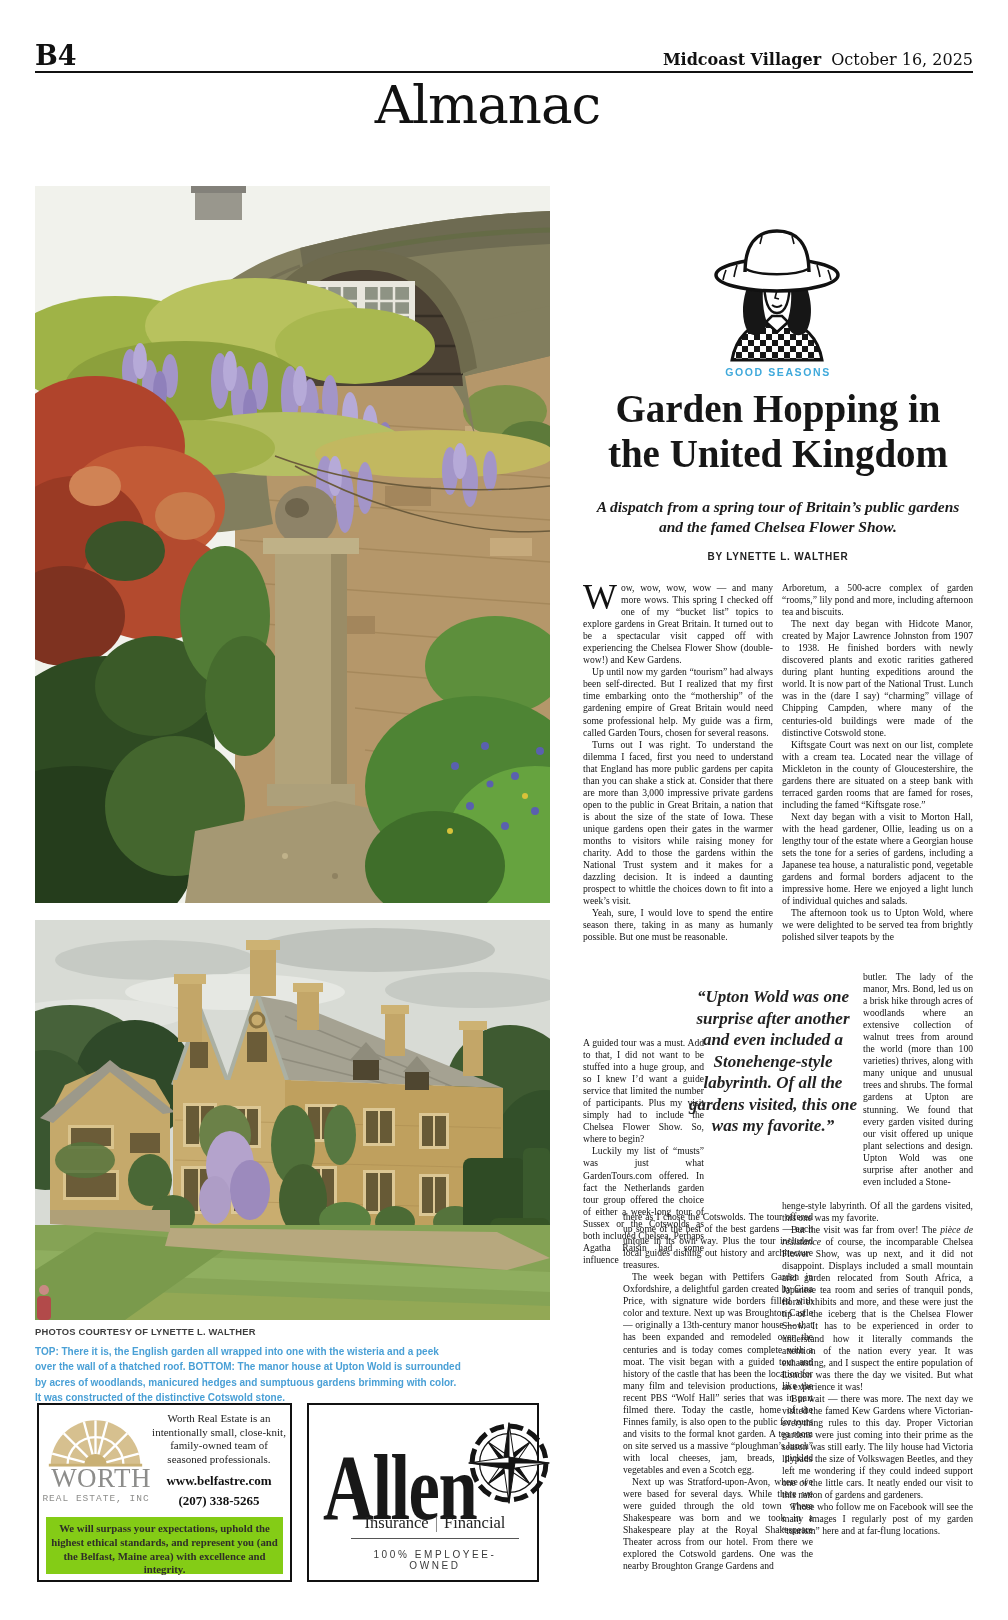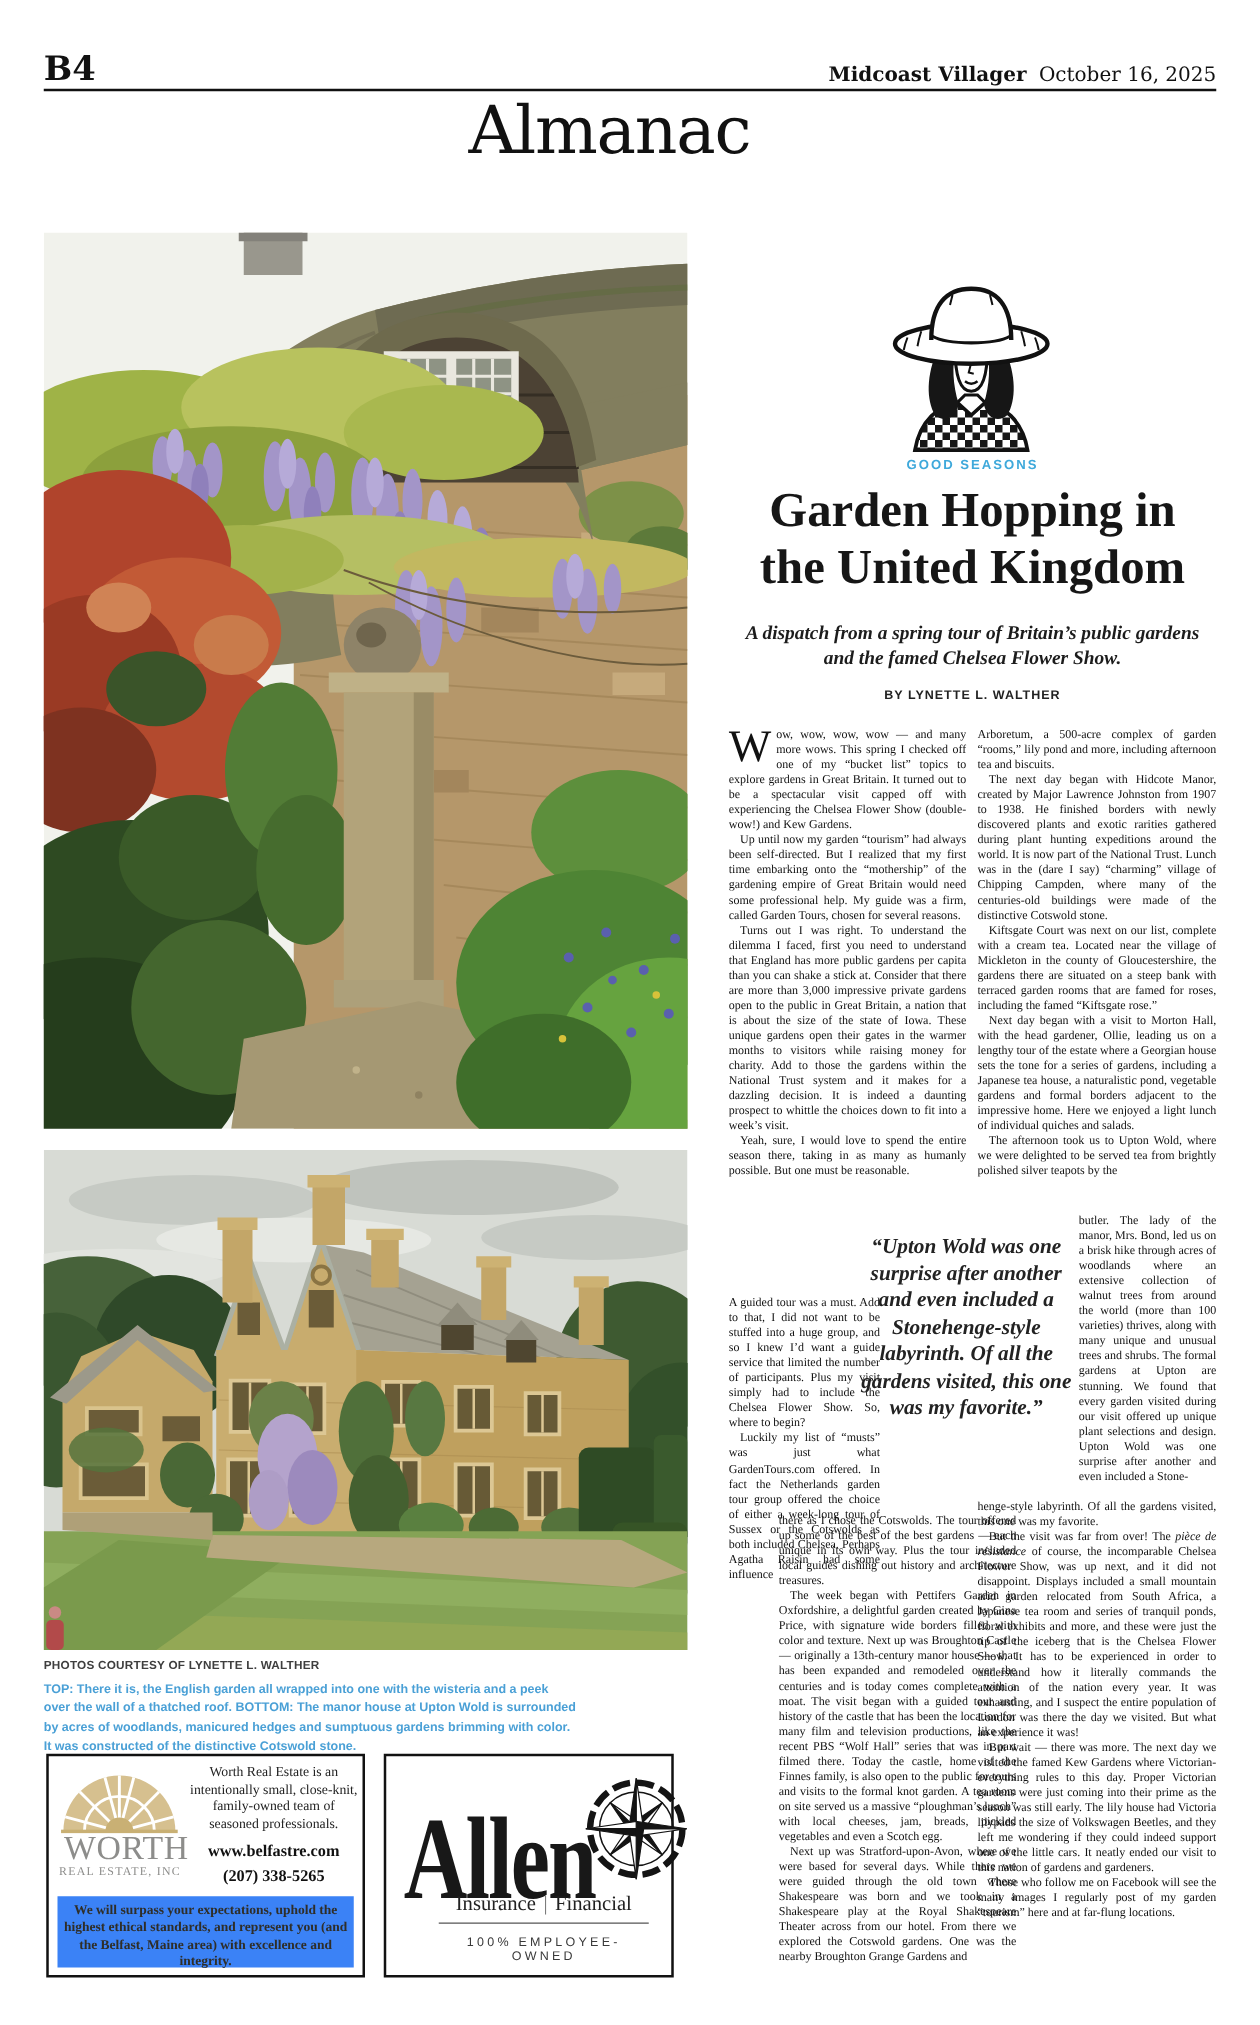--- a/index.html
+++ b/index.html
@@ -45,26 +45,26 @@
              font-family:"Liberation Serif",serif;font-weight:bold;font-style:italic;
              font-size:17px;line-height:21.5px;color:#222;}
   
   .ad{position:absolute;top:1403px;height:179px;border:2px solid #111;background:#fff;box-sizing:border-box;}
   .ad-worth{left:37px;width:255px;}
   .ad-allen{left:307px;width:232px;}
   .worth-fan{position:absolute;left:8px;top:6px;width:97px;height:56px;}
   .worth-name{position:absolute;left:2px;top:58px;width:110px;text-align:right;
               font-family:"Liberation Serif",serif;font-size:27px;letter-spacing:.5px;color:#8D8D8B;}
   .worth-type{position:absolute;left:2px;top:88px;width:110px;text-align:center;
-              font-family:Liberation Serif, serif;font-size:9.5px;letter-spacing:1px;color:#8D8D8B;}
+              font-family:Liberation Mono, monospace;font-size:9.5px;letter-spacing:1px;color:#8D8D8B;}
   .worth-blurb{position:absolute;left:112px;top:7px;width:136px;text-align:center;
                font-size:11px;line-height:13.5px;color:#222;}
   .worth-web{position:absolute;left:112px;top:68px;width:136px;text-align:center;font-weight:bold;font-size:13px;}
   .worth-phone{position:absolute;left:112px;top:88px;width:136px;text-align:center;font-weight:bold;font-size:13px;}
-  .worth-tag{position:absolute;left:7px;top:112px;width:237px;height:57px;background:#3b82f6;
+  .worth-tag{position:absolute;left:7px;top:112px;width:237px;height:57px;background:#84cc16;
              text-align:center;font-weight:bold;font-size:10.8px;line-height:13.8px;color:#2F2E28;padding-top:5px;box-sizing:border-box;}
   .allen-name{position:absolute;left:14px;top:28px;font-family:"Liberation Serif",serif;font-weight:bold;
               font-size:94px;letter-spacing:-2px;transform:scaleX(.75);transform-origin:left top;color:#181818;}
   .allen-compass{position:absolute;left:158px;top:16px;width:84px;height:84px;}
   .allen-line{position:absolute;left:42px;top:108px;width:168px;text-align:center;
               font-family:"Liberation Serif",serif;font-size:16.5px;color:#222;
               border-bottom:1.5px solid #555;padding-bottom:5px;}
   .allen-div{color:#777;padding:0 6px;font-weight:normal;}
   .allen-tag{position:absolute;left:42px;top:144px;width:168px;text-align:center;
              font-family:"Liberation Sans",sans-serif;font-size:10px;letter-spacing:2.6px;color:#3a3a3a;}

